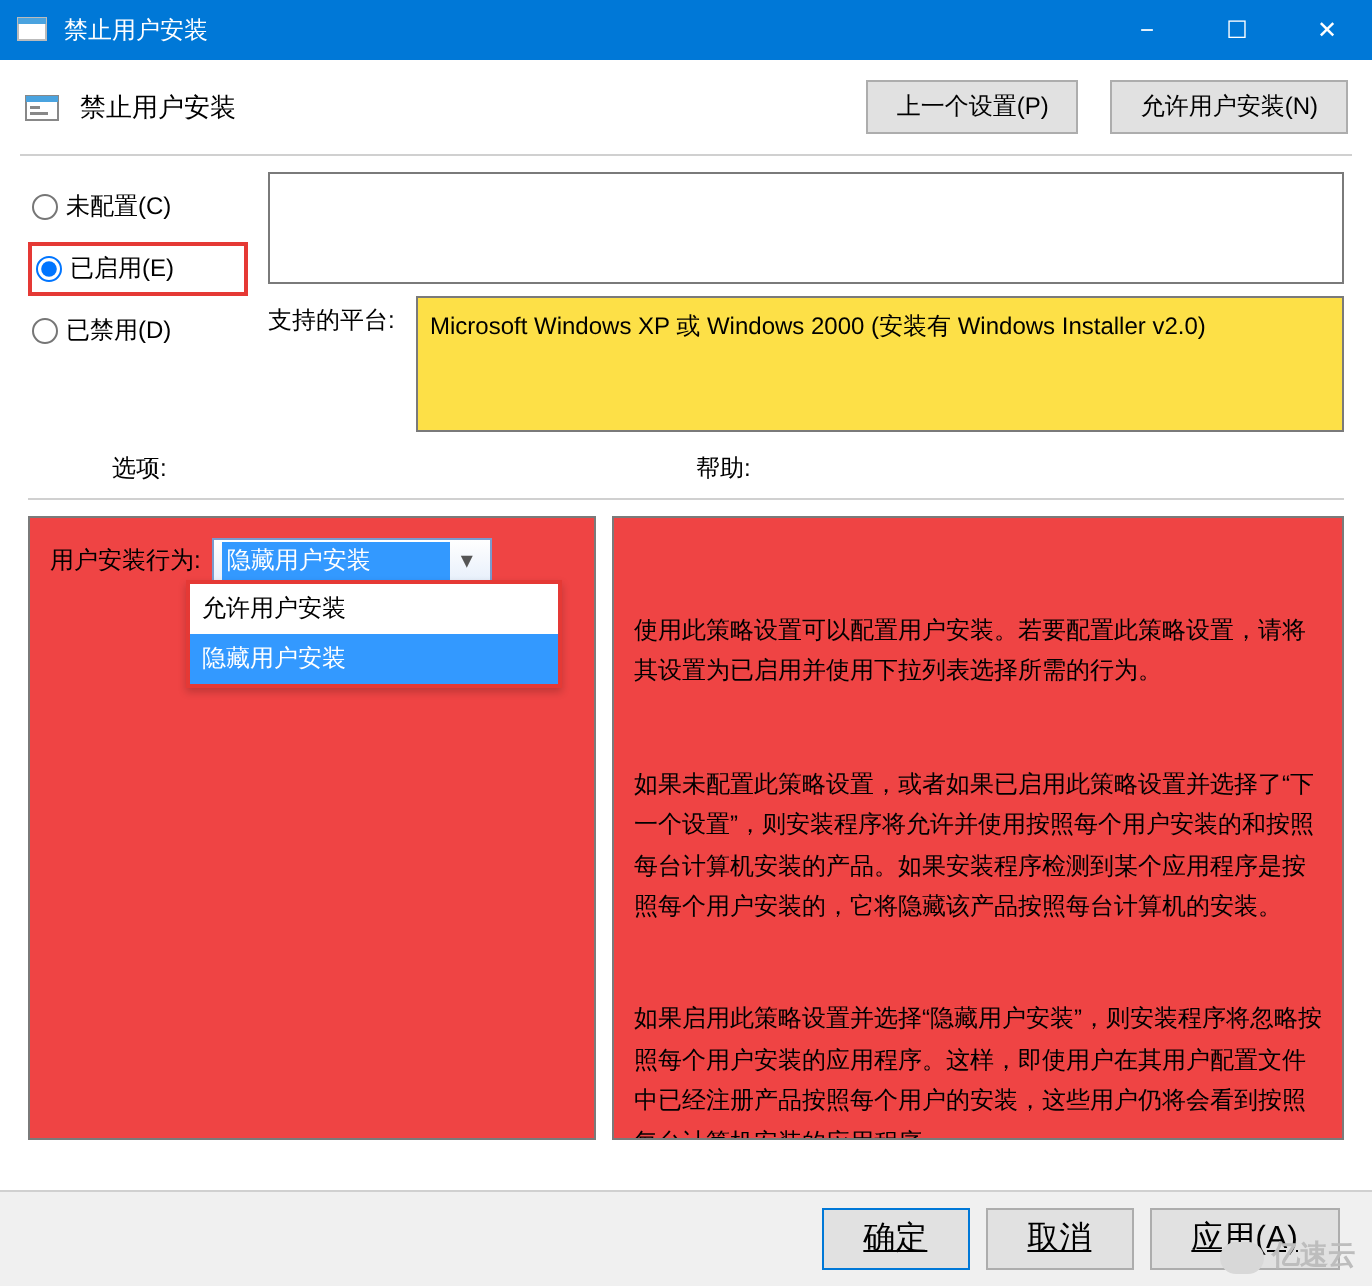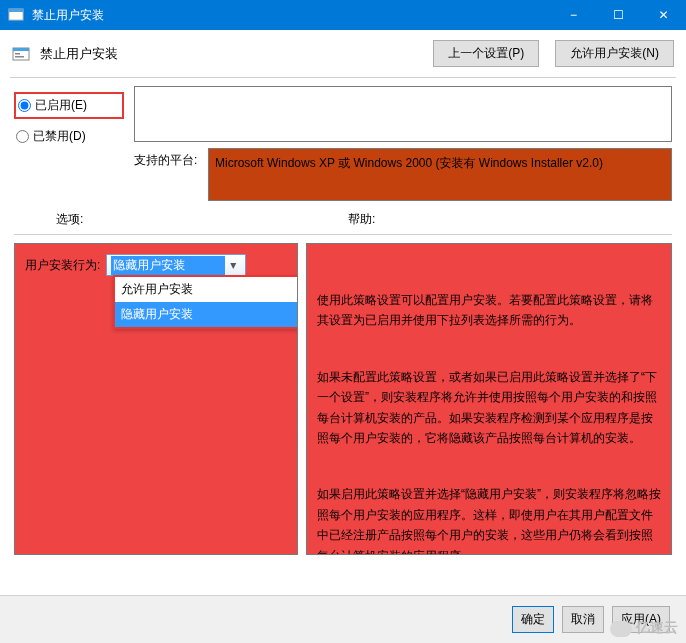--- a/index.html
+++ b/index.html
@@ -84,22 +84,22 @@
       background: #fff;
       height: 56px;
       position: relative;
       overflow-y: scroll;
       font-size: 12px;
       padding: 4px;
     }
     .textarea2 {
       flex: 1;
       border: 1px solid #7a7a7a;
-      background: #c2410c;
-      height: 53px;
+      background: #fde047;
+      height: 68px;
       position: relative;
       overflow-y: scroll;
       font-size: 12px;
       padding: 6px;
     }
     
     .midlabels {
       display: flex;
       padding: 10px 14px 4px 14px;
       margin-left: 42px;
@@ -132,41 +132,41 @@
       height: 22px; width: 140px;
       padding: 0 4px;
       position: relative;
     }
     .combo .sel {
       flex:1; background:#3399ff; color:#fff; padding:1px 2px;
     }
     .combo .arrow { width:16px; text-align:center; color:#555; }
     .dropdown {
       position:absolute;
-      top: 31px; left: 98px;
+      top: 31px; left: 78px;
       width: 188px;
       background:#fff;
       border: 2px solid #e53935;
       box-shadow: 0 2px 4px rgba(0,0,0,.2);
       z-index: 5;
     }
     .dropdown .opt { padding: 4px 6px; }
     .dropdown .opt.sel { background:#3399ff; color:#fff; }
     
     .footer {
       position:absolute; left:0; right:0; bottom:0;
       height: 48px;
       border-top: 1px solid #d0d0d0;
       display:flex; justify-content:flex-end; align-items:center;
       padding-right: 16px; gap:8px;
       background:#f0f0f0;
     }
     .footer .btn {
       border:1px solid #adadad; background:#e1e1e1;
-      padding: 4px 8px; font-size:12px;
+      padding: 4px 20px; font-size:16px;text-decoration:underline;
     }
     .footer .btn.primary { border:1px solid #0078d7; }
     
     .watermark {
       position:absolute; right:8px; bottom:6px;
       display:flex; align-items:flex-end; gap:4px;
       color:#bdbdbd; font-size:14px; font-weight:bold;
       z-index:20;
     }
     .watermark .cloud {
@@ -206,20 +206,24 @@
       </svg>
   </span>
   <span class="htext">禁止用户安装</span>
   <button class="navbtn">上一个设置(P)</button>
   <button class="navbtn">允许用户安装(N)</button>
 </div>
 <div class="sep"></div>
 
 <div class="mainzone">
   <div class="radios">
+    <label class="radio-row">
+      <input type="radio" name="st" style="">
+      <span>未配置(C)</span>
+    </label>
     <label class="radio-row hl">
       <input type="radio" name="st" checked="" style="">
       <span>已启用(E)</span>
     </label>
     <label class="radio-row">
       <input type="radio" name="st" style="">
       <span>已禁用(D)</span>
     </label>
   </div>
   <div class="rightcol">

